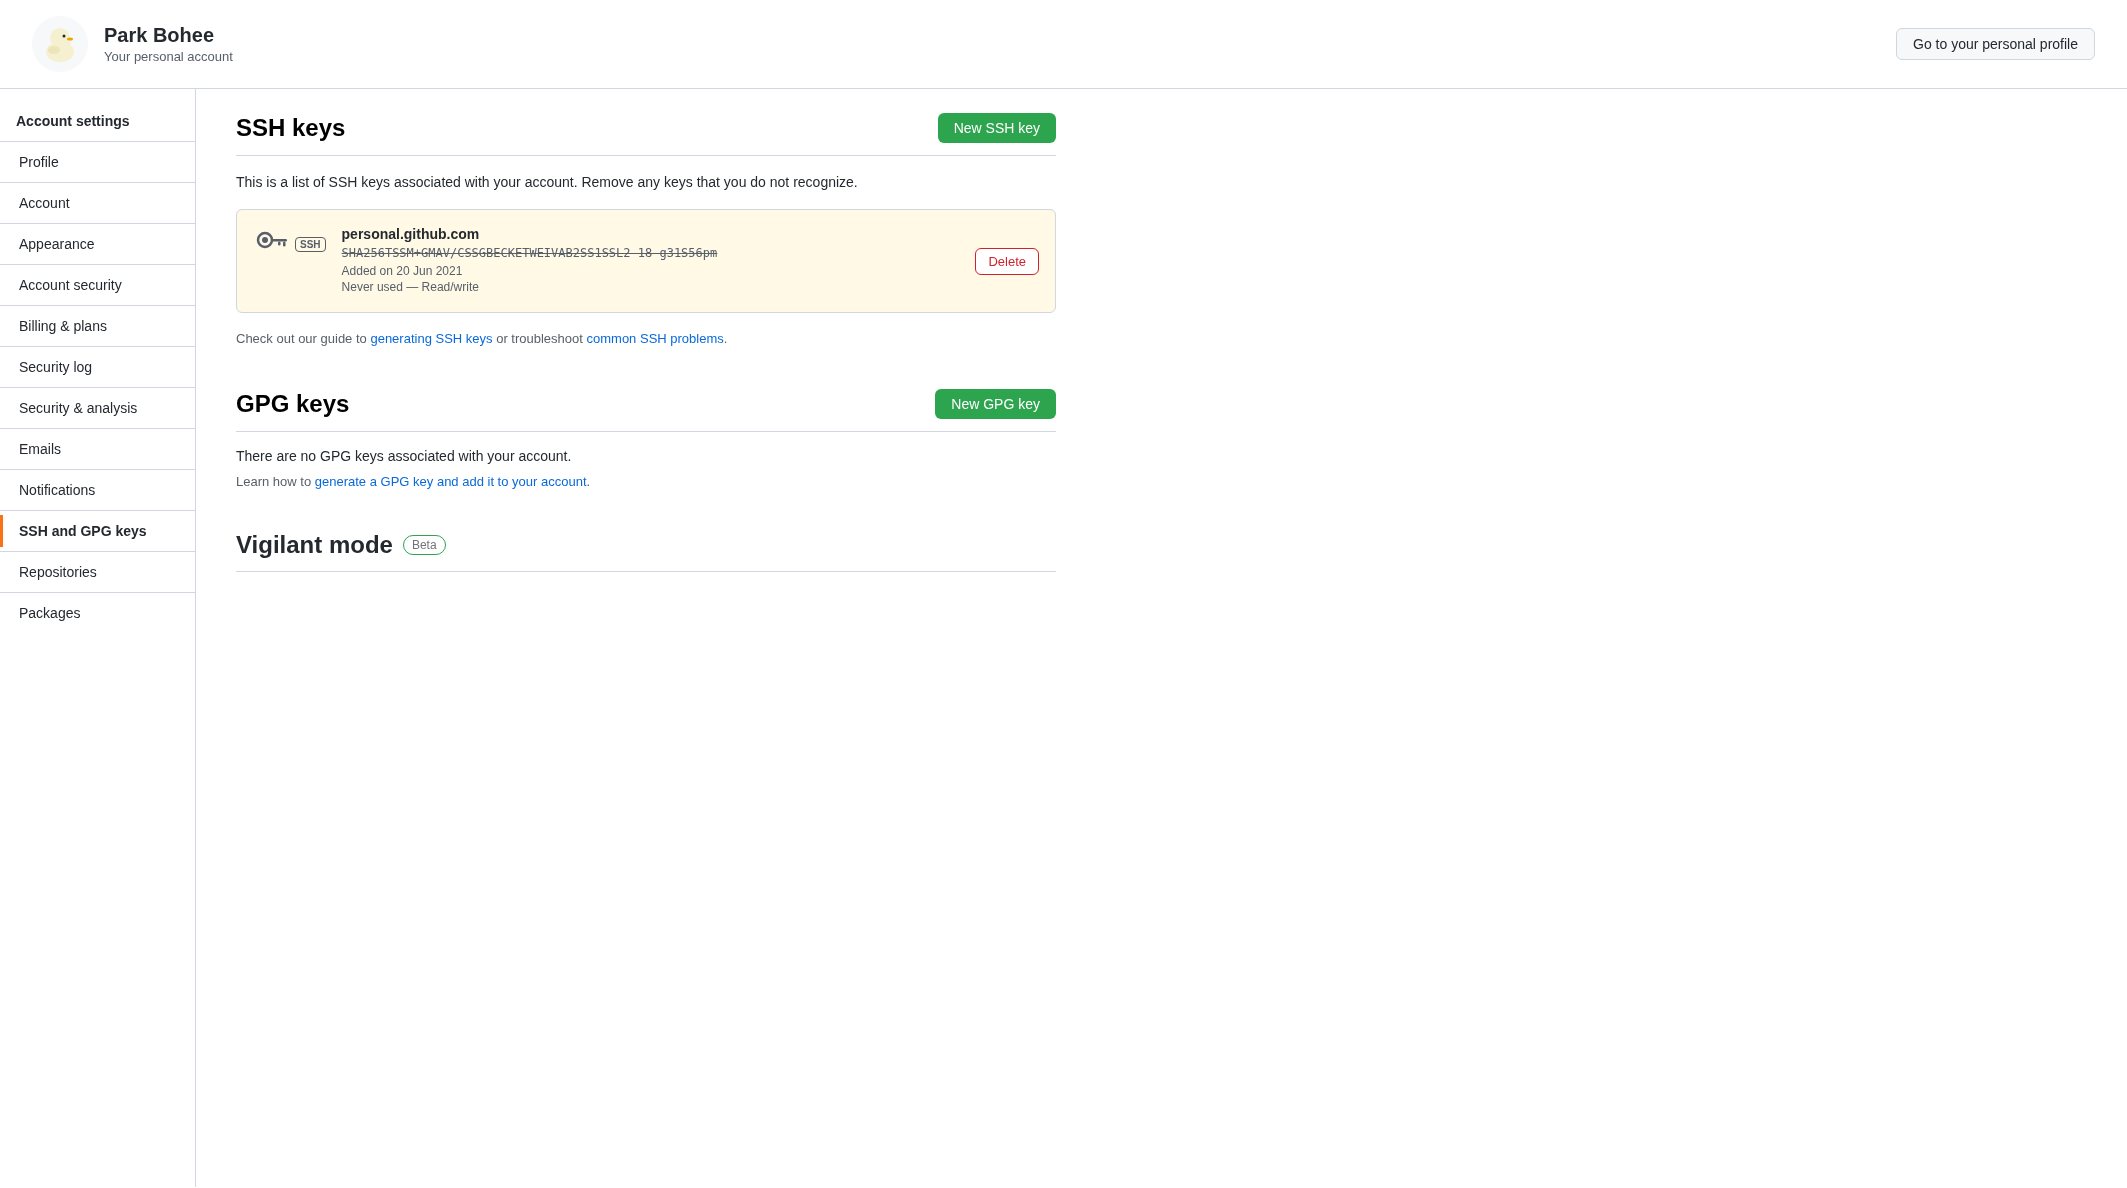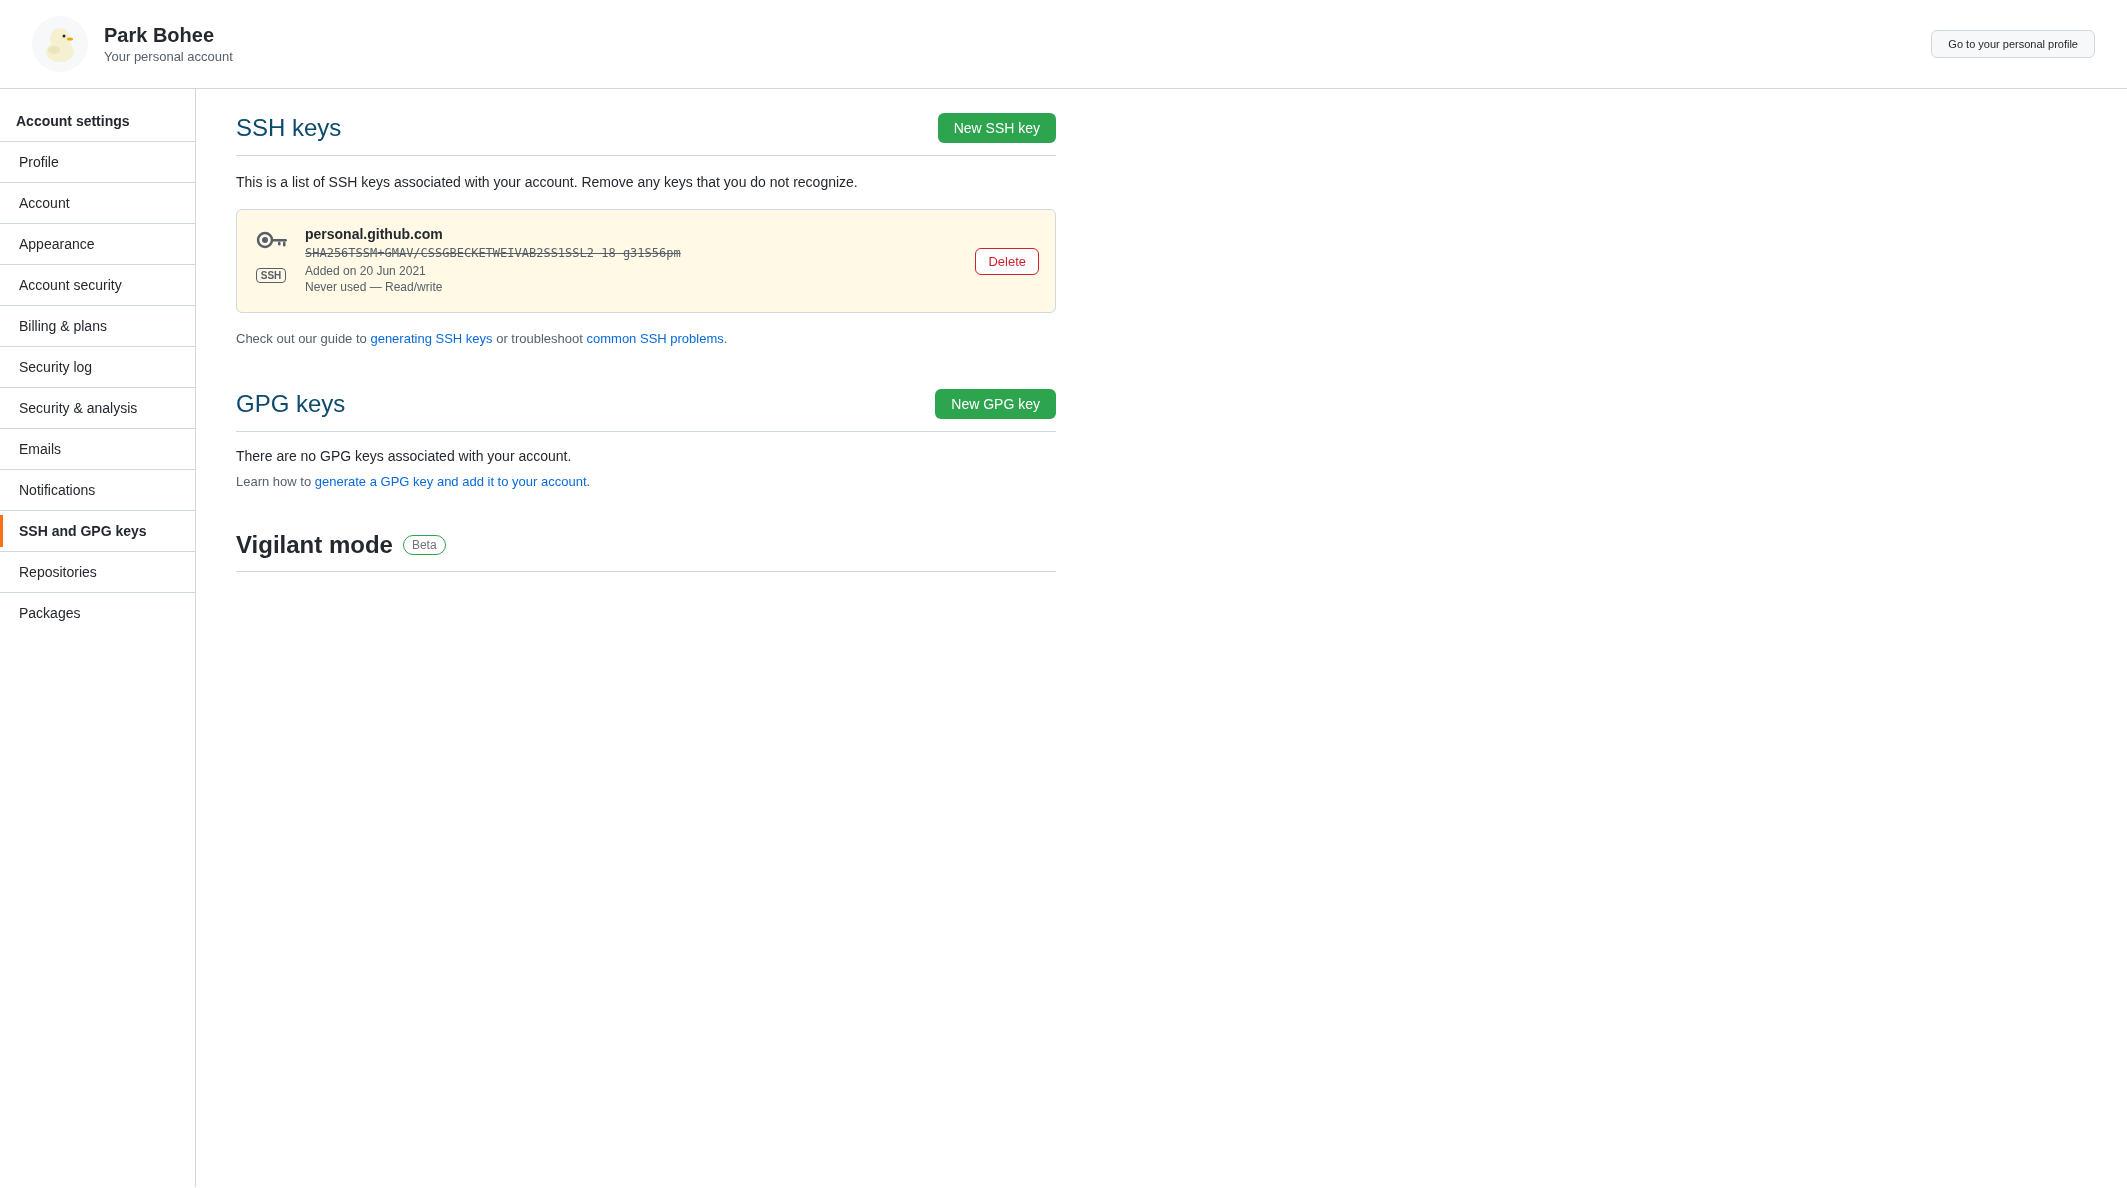--- a/index.html
+++ b/index.html
@@ -30,21 +30,21 @@
     }
     .user-subtitle {
       font-size: 13px;
       color: #57606a;
       margin-top: 2px;
     }
     .profile-button {
       border: 1px solid #d0d7de;
       background: #f6f8fa;
       color: #24292f;
-      font-size: 11px;
+      font-size: 14px;
       padding: 7px 16px;
       border-radius: 6px;
       cursor: pointer;
       font-weight: 500;
     }
 
     
     .layout {
       display: flex;
       min-height: calc(100vh - 90px);
@@ -97,22 +97,22 @@
     .section-header {
       display: flex;
       align-items: center;
       justify-content: space-between;
       margin-bottom: 16px;
       padding-bottom: 12px;
       border-bottom: 1px solid #d0d7de;
     }
     .section-title {
       font-size: 24px;
-      font-weight: 400;
-      color: #0c4a6e;
+      font-weight: 700;
+      color: #000000;
     }
     .btn-green {
       background: #2da44e;
       color: #fff;
       border: none;
       border-radius: 6px;
       padding: 7px 16px;
       font-size: 14px;
       font-weight: 500;
       cursor: pointer;
@@ -131,21 +131,21 @@
       border-radius: 6px;
       background: #fff9e5;
       padding: 16px;
       display: flex;
       align-items: flex-start;
       gap: 16px;
       margin-bottom: 16px;
     }
     .key-icon-area {
       display: flex;
-      flex-direction: column;
+      flex-direction: row;
       align-items: center;
       gap: 6px;
       flex-shrink: 0;
     }
     .key-icon {
       width: 36px;
       height: 36px;
       color: #57606a;
     }
     .ssh-badge {

